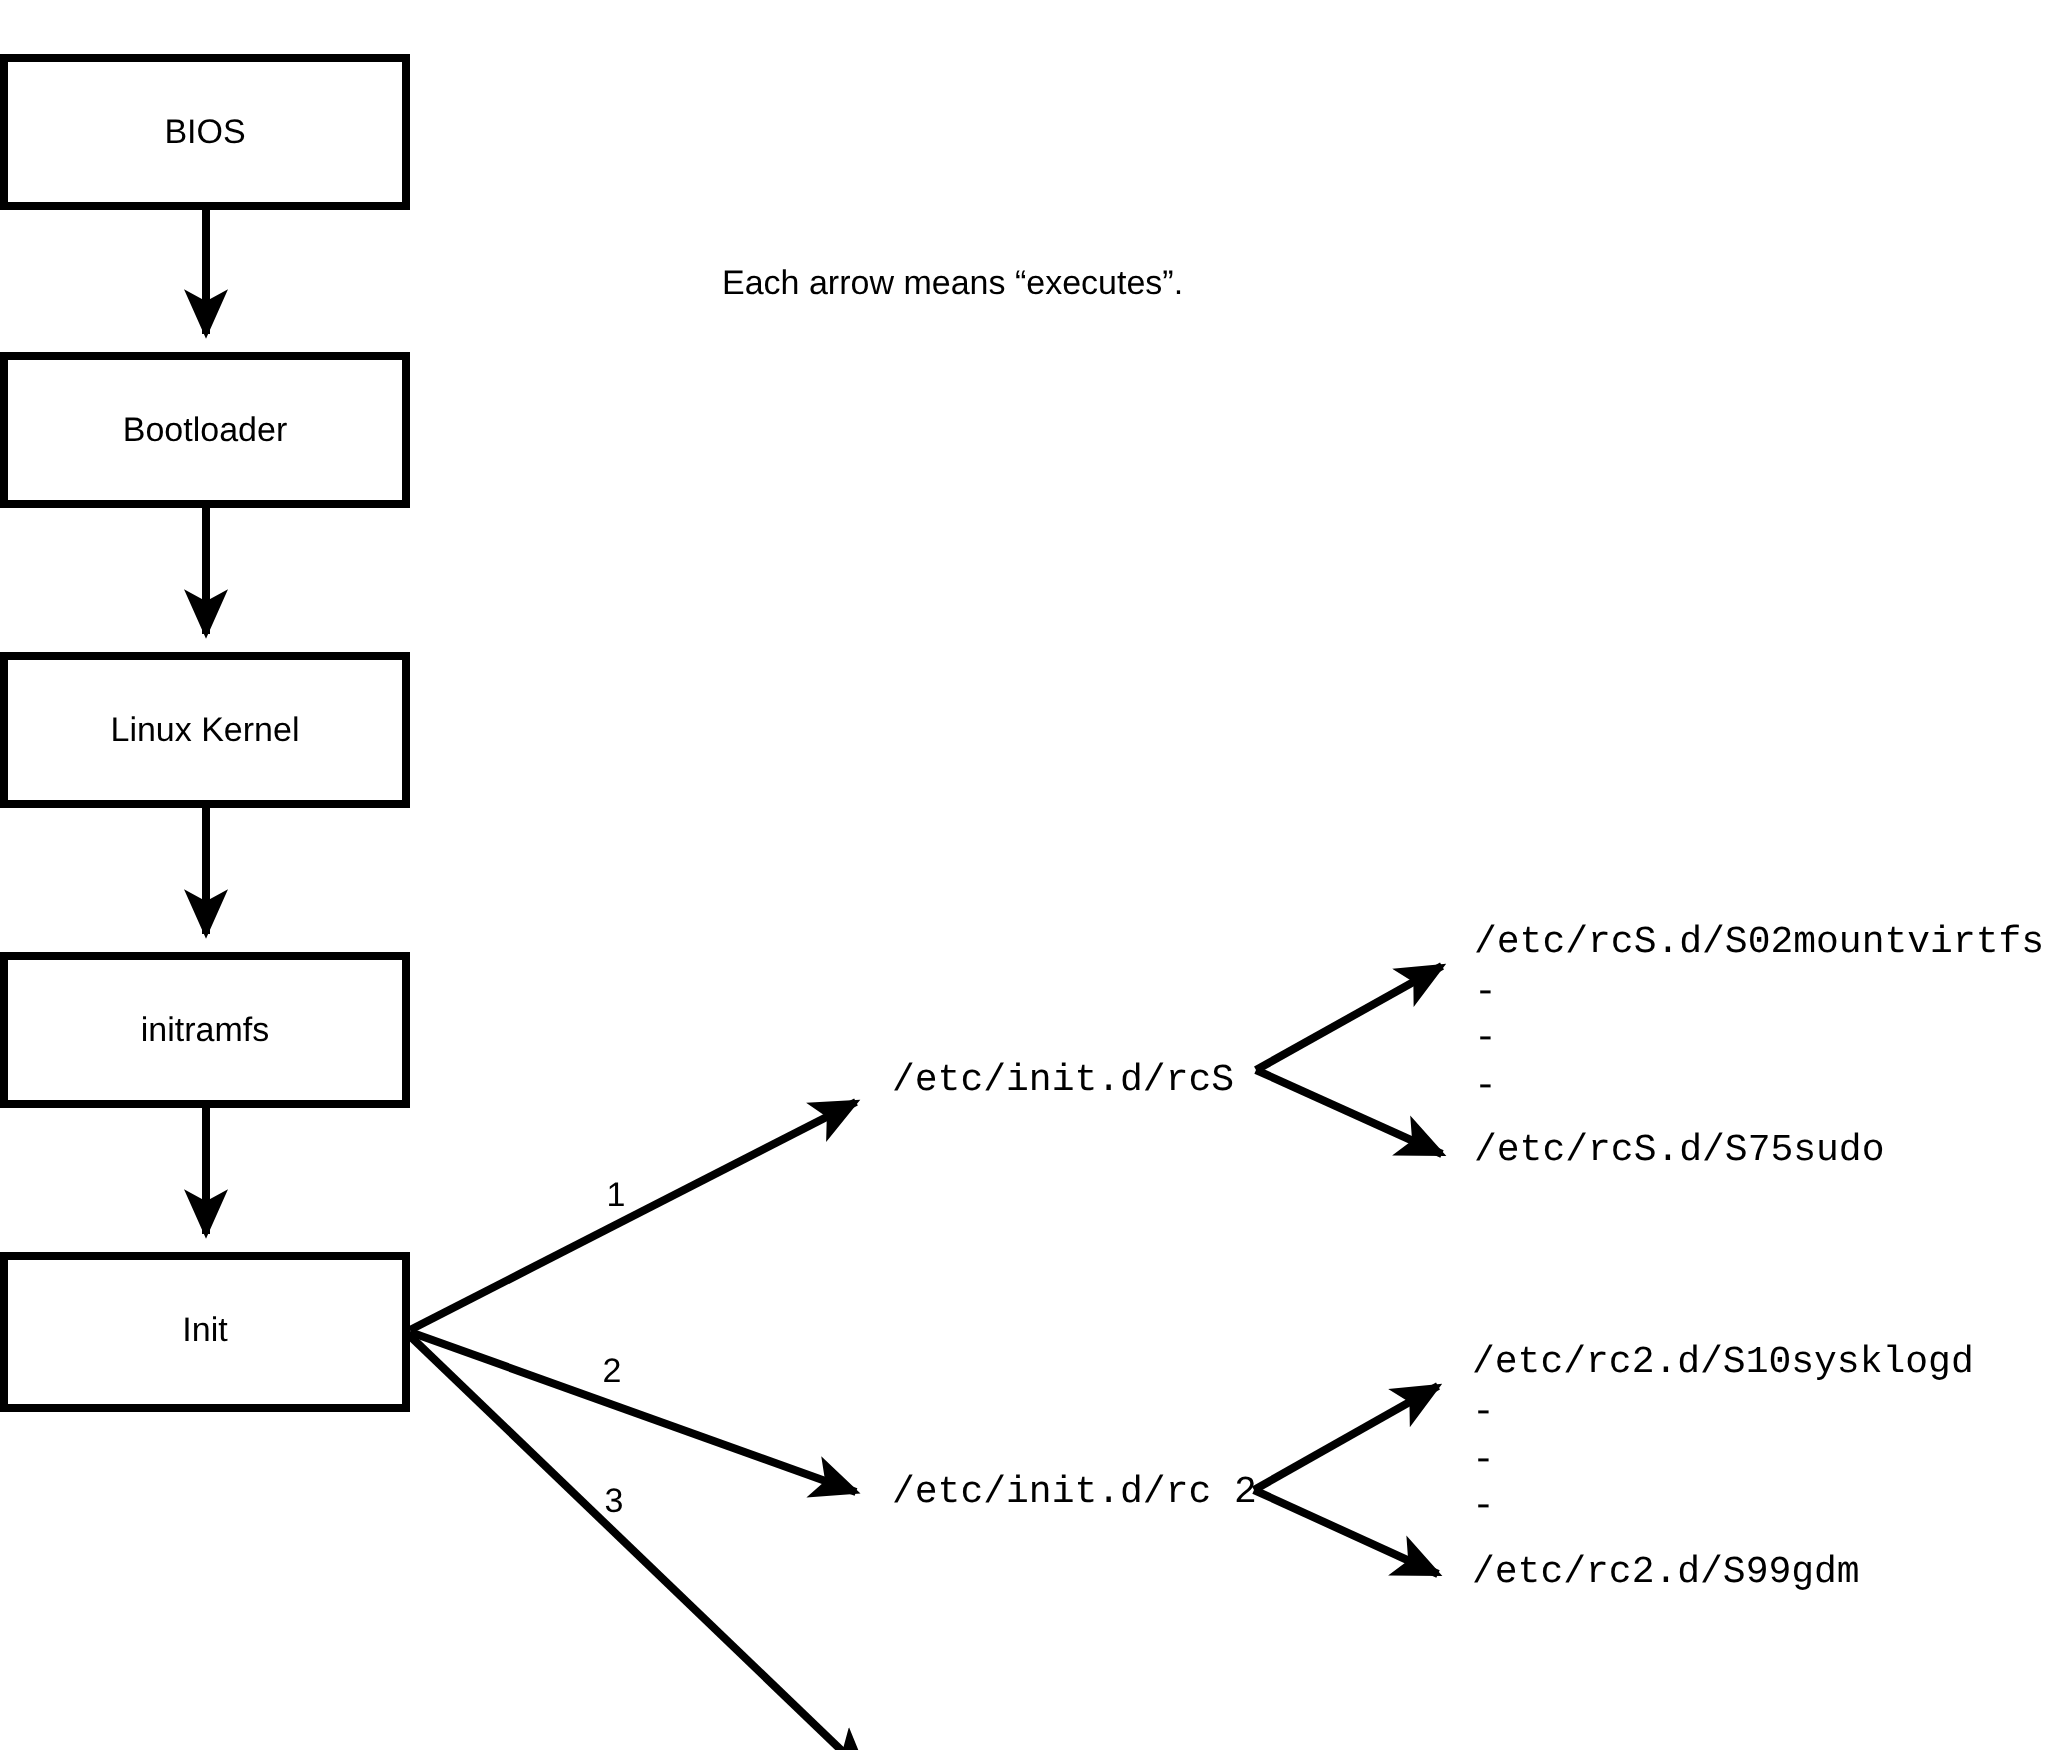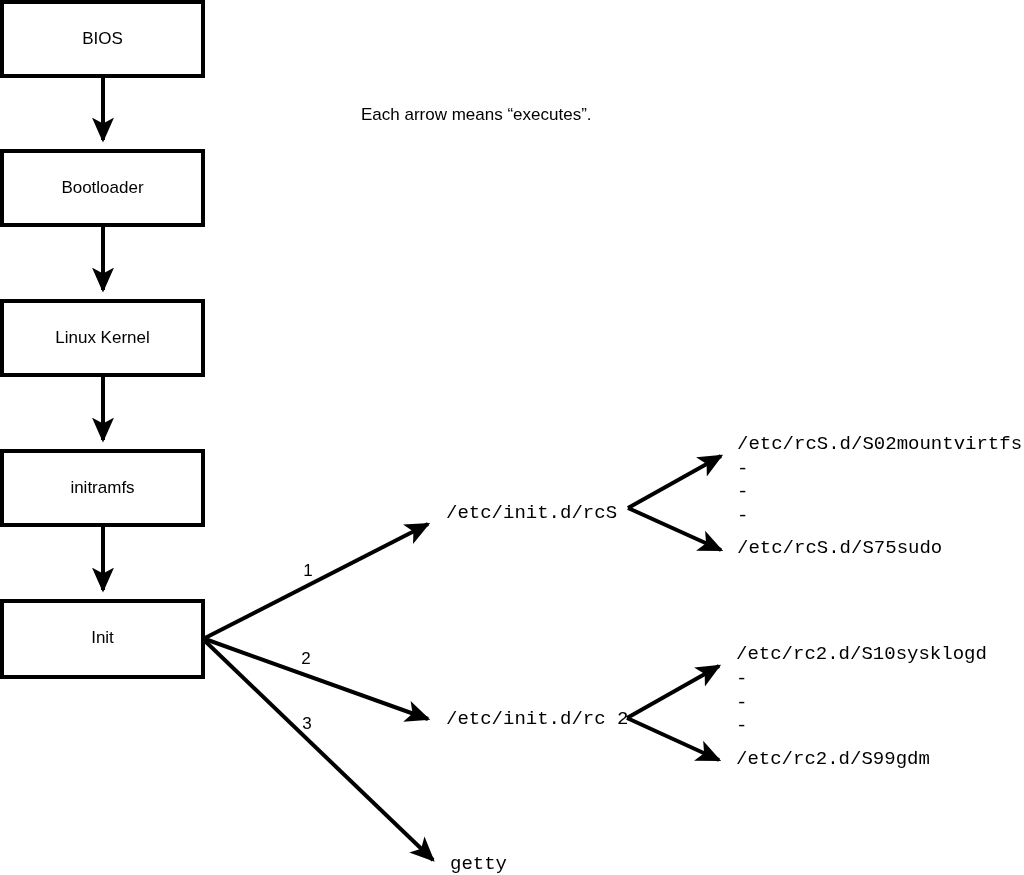--- a/index.html
+++ b/index.html
@@ -12,20 +12,21 @@
     width: 1024px;
     height: 875px;
     overflow: hidden;
     font-family: "Liberation Sans", sans-serif;
   }
   #diagram-root {
     position: relative;
     width: 1024px;
     height: 695px;
     background: #ffffff;
+    margin-top: 27px;
   }
   svg#boot-diagram {
     display: block;
     width: 1024px;
     height: 875px;
   }
   .node-box {
     fill: #ffffff;
     stroke: #000000;
     stroke-width: 4;

